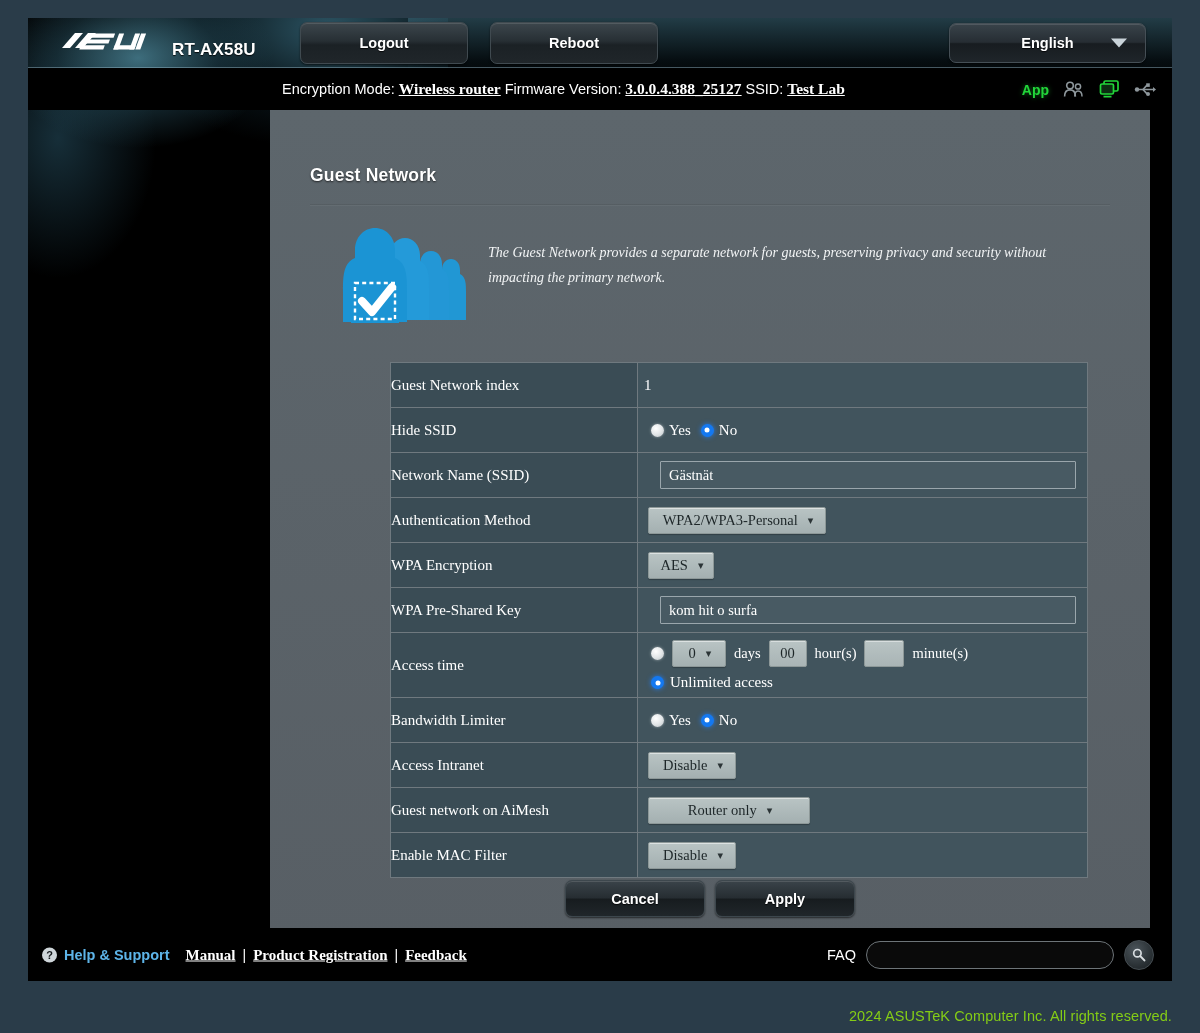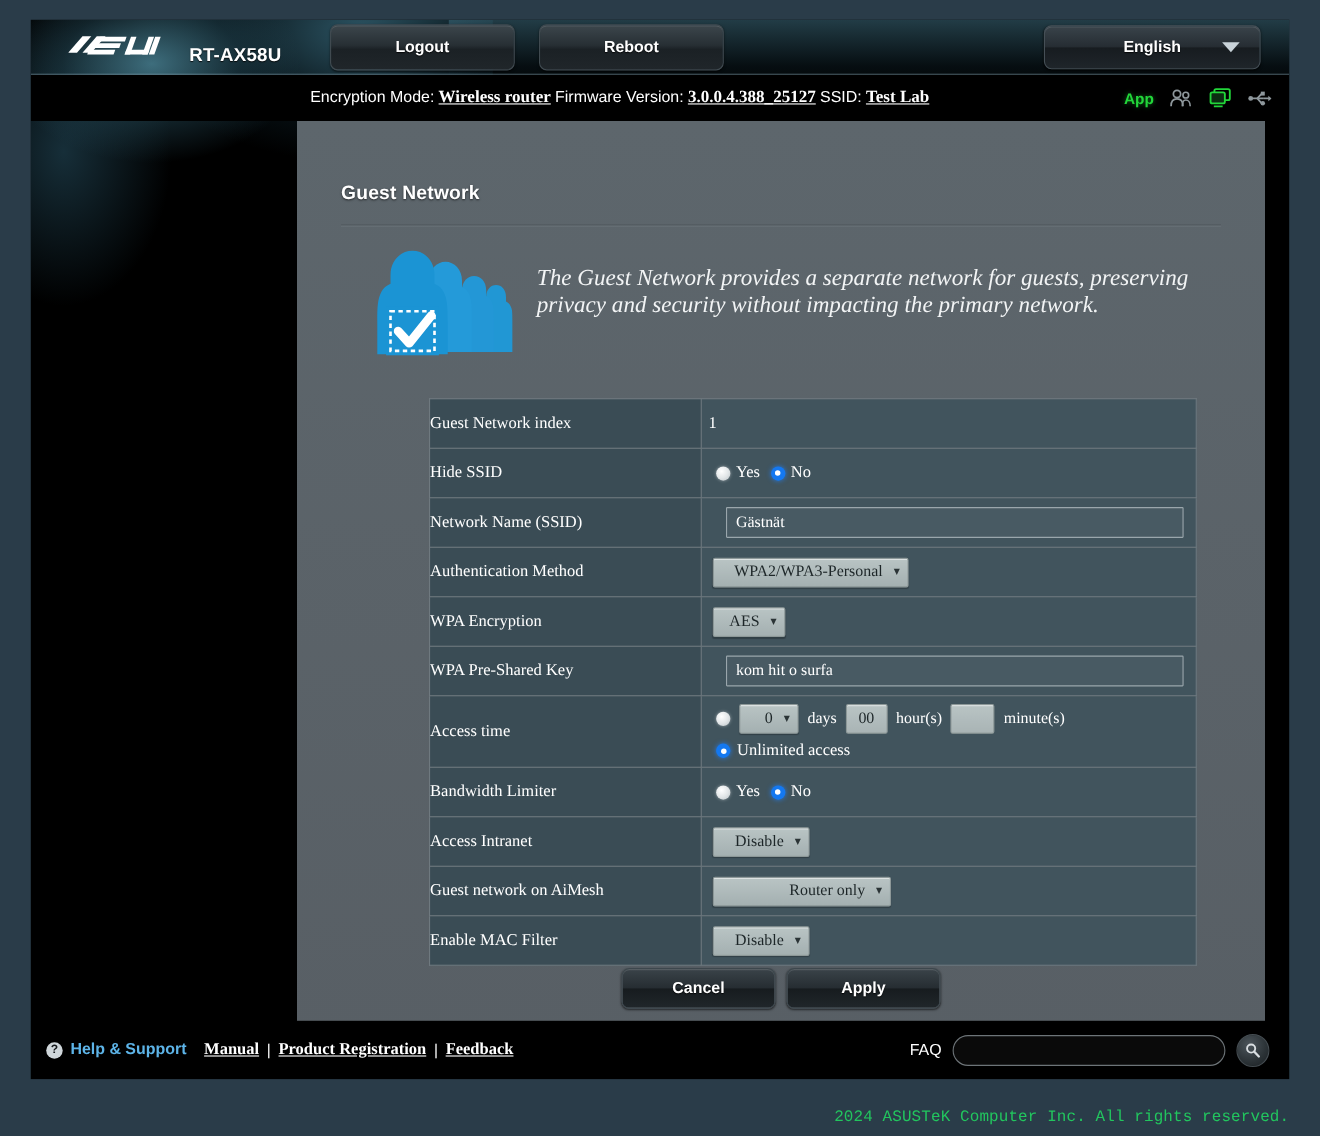--- a/index.html
+++ b/index.html
@@ -206,21 +206,21 @@
     left: 28px; top: 4px;
     width: 128px; height: 108px;
   }
   #desc-text {
     position: absolute;
     left: 178px; top: 22px;
     width: 610px;
     color: #f2f4f5;
     font-family: "Liberation Serif", serif;
     font-style: italic;
-    font-size: 21px;
+    font-size: 14px;
     line-height: 25px;
   }
 
   
   #form-table {
     position: absolute;
     left: 120px; top: 252px;
     width: 698px;
     border-collapse: collapse;
     border: 1px solid #7b858b;
@@ -295,21 +295,21 @@
     padding: 0 8px;
     outline: none;
     border-radius: 1px;
   }
   .txt-input.wide { width: 416px; margin-left: 22px; }
 
   
   .sel {
     display: inline-flex;
     align-items: center;
-    justify-content: flex-end;
+    justify-content: center;
     height: 27px;
     background: linear-gradient(180deg, #b9c4c4 0%, #a4b0b1 100%);
     border: 1px solid #8d9898;
     border-radius: 2px;
     color: #1d2628;
     font-family: "Liberation Serif", serif;
     font-size: 14.5px;
     padding: 0 7px 0 9px;
     cursor: pointer;
     box-shadow: inset 0 1px 0 rgba(255,255,255,0.5), 0 1px 1px rgba(0,0,0,0.25);
@@ -443,24 +443,23 @@
     background: radial-gradient(circle at 38% 32%, #4c555b 0%, #2b3236 60%, #1a1f22 100%);
     border: 1px solid #454d52;
     display: flex; align-items: center; justify-content: center;
     cursor: pointer;
   }
 
   
   #copyright {
     position: absolute;
     right: 28px; bottom: 9px;
-    color: #22c55e;
+    color: #84cc16;
     font-size: 14.5px;
     letter-spacing: 0.1px;
-    font-family: Liberation Mono, monospace;
   }
 </style>
 </head>
 <body>
 
 <div id="router-shell">
 
   <div id="bg-wash"></div>
   <div id="bg-wash2"></div>
 

